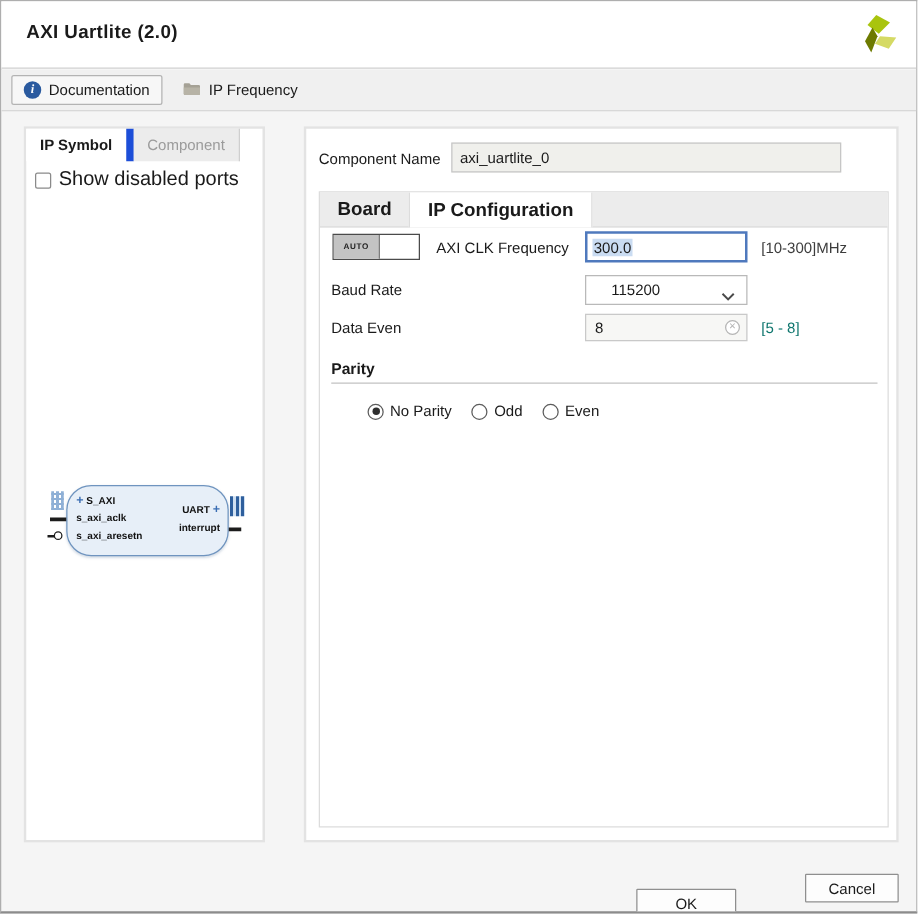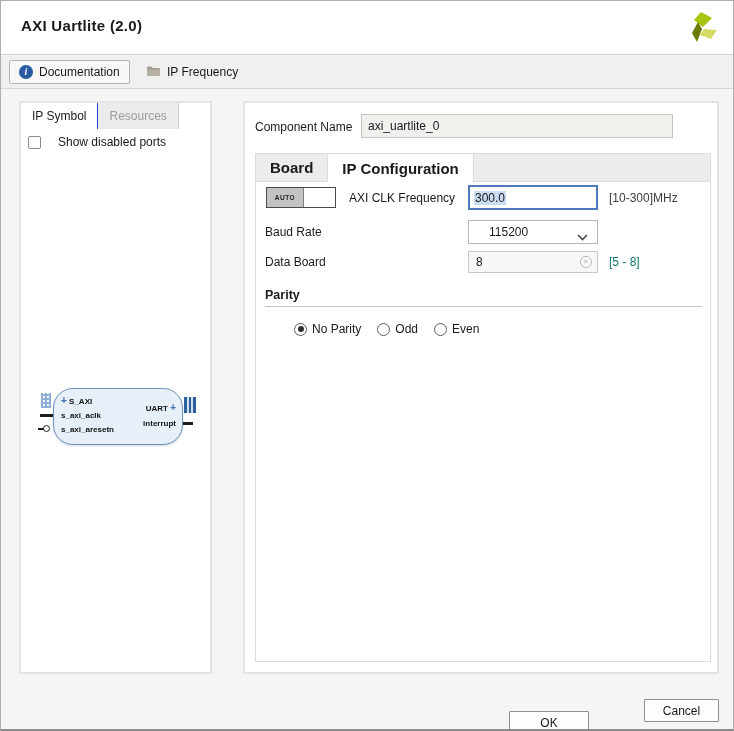--- a/index.html
+++ b/index.html
@@ -39,25 +39,25 @@
   }
 
   
   .panel { position:absolute; background:#ffffff; border:2px solid #e3e3e3; }
   .left-panel  { left:18px;  top:100px; width:193px; height:573px; }
   .right-panel { left:242px; top:100px; width:476px; height:573px; }
 
   
   .lp-tabs { display:flex; height:26px; font-size:12px; }
   .lp-tab { display:flex; align-items:center; padding:0 11px; }
-  .lp-tab.active { background:#fff; font-weight:normal; border-right:1px solid #1d4ed8; }
+  .lp-tab.active { background:#fff; font-weight:bold; border-right:6px solid #1d4ed8; }
   .lp-tab.inactive { background:#ececec; color:#9b9b9b; border-right:1px solid #cfcfcf; }
   .lp-tab-filler { flex:1; }
 
-  .chk-row { position:absolute; left:7px; top:32px; display:flex; align-items:flex-end; gap:17px; font-size:12px; }
+  .chk-row { position:absolute; left:7px; top:32px; display:flex; align-items:center; gap:6px; font-size:16px; }
   .checkbox { width:13px; height:13px; background:#fff; border:1px solid #8a8a8a; border-radius:2px; }
 
   
   .ip-box {
     position:absolute; left:32px; top:285px; width:130px; height:57px;
     background:#e7eff8; border:1.5px solid #6f94bf; border-radius:20px;
     box-shadow:0 1px 2px rgba(80,110,150,.25);
     font-size:8px; font-weight:bold; color:#111;
   }
   .ip-left { position:absolute; left:7px; top:5px; line-height:14px; white-space:nowrap; }
@@ -185,21 +185,21 @@
       <span>IP Frequency</span>
     </div>
   </div>
 
   <div class="panel left-panel">
     <div class="lp-tabs">
       <div class="lp-tab active">
         <span>IP Symbol</span>
       </div>
       <div class="lp-tab inactive">
-        <span>Resources</span>
+        <span>Component</span>
       </div>
       <div class="lp-tab-filler"></div>
     </div>
 
     <div class="chk-row">
       <span class="checkbox"></span>
       <span>Show disabled ports</span>
     </div>
 
     <div class="ip-box">
@@ -254,21 +254,21 @@
       <div class="row-label" style="left:9px; top:71px;">Baud Rate</div>
       <div class="dropdown">
         <span>115200</span>
         <span class="dd-chevron">
           <svg width="11" height="7" viewBox="0 0 11 7">
               <polyline points="1,1 5.5,5.5 10,1" stroke="#4a4a4a" stroke-width="1.6" fill="none"></polyline>
             </svg>
         </span>
       </div>
 
-      <div class="row-label" style="left:9px; top:101px;">Data Board</div>
+      <div class="row-label" style="left:9px; top:101px;">Data Even</div>
       <div class="databits-input">
         <span>8</span>
         <span class="clear-icon">✕</span>
       </div>
       <div class="range dim" style="left:353px; top:101px;">[5 - 8]</div>
 
       <div class="section-head">Parity</div>
       <div class="section-line"></div>
 
       <div class="radio-row">

